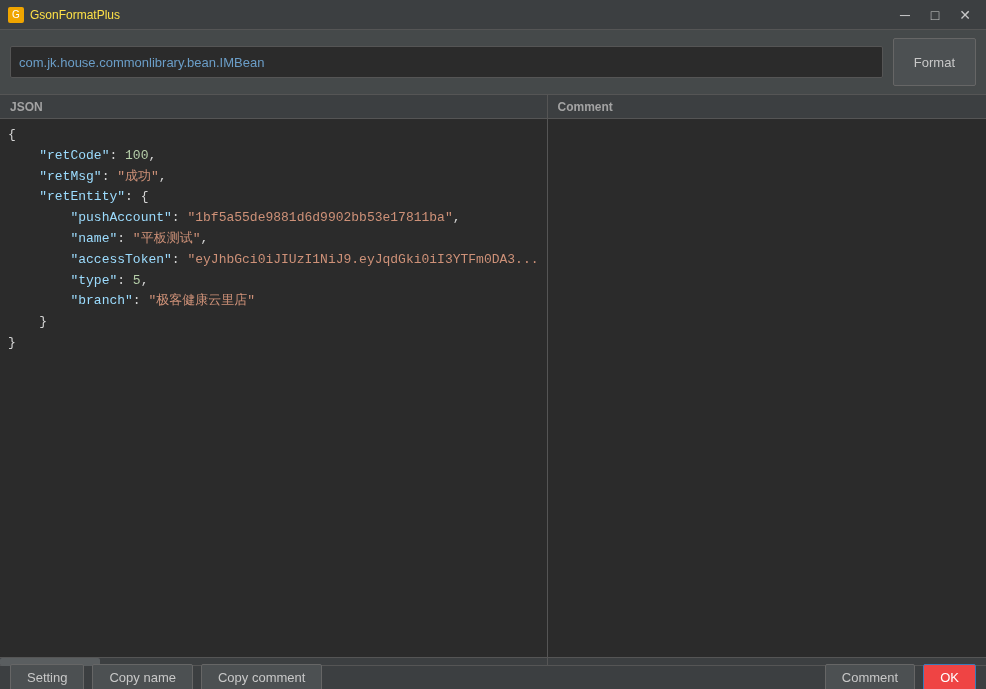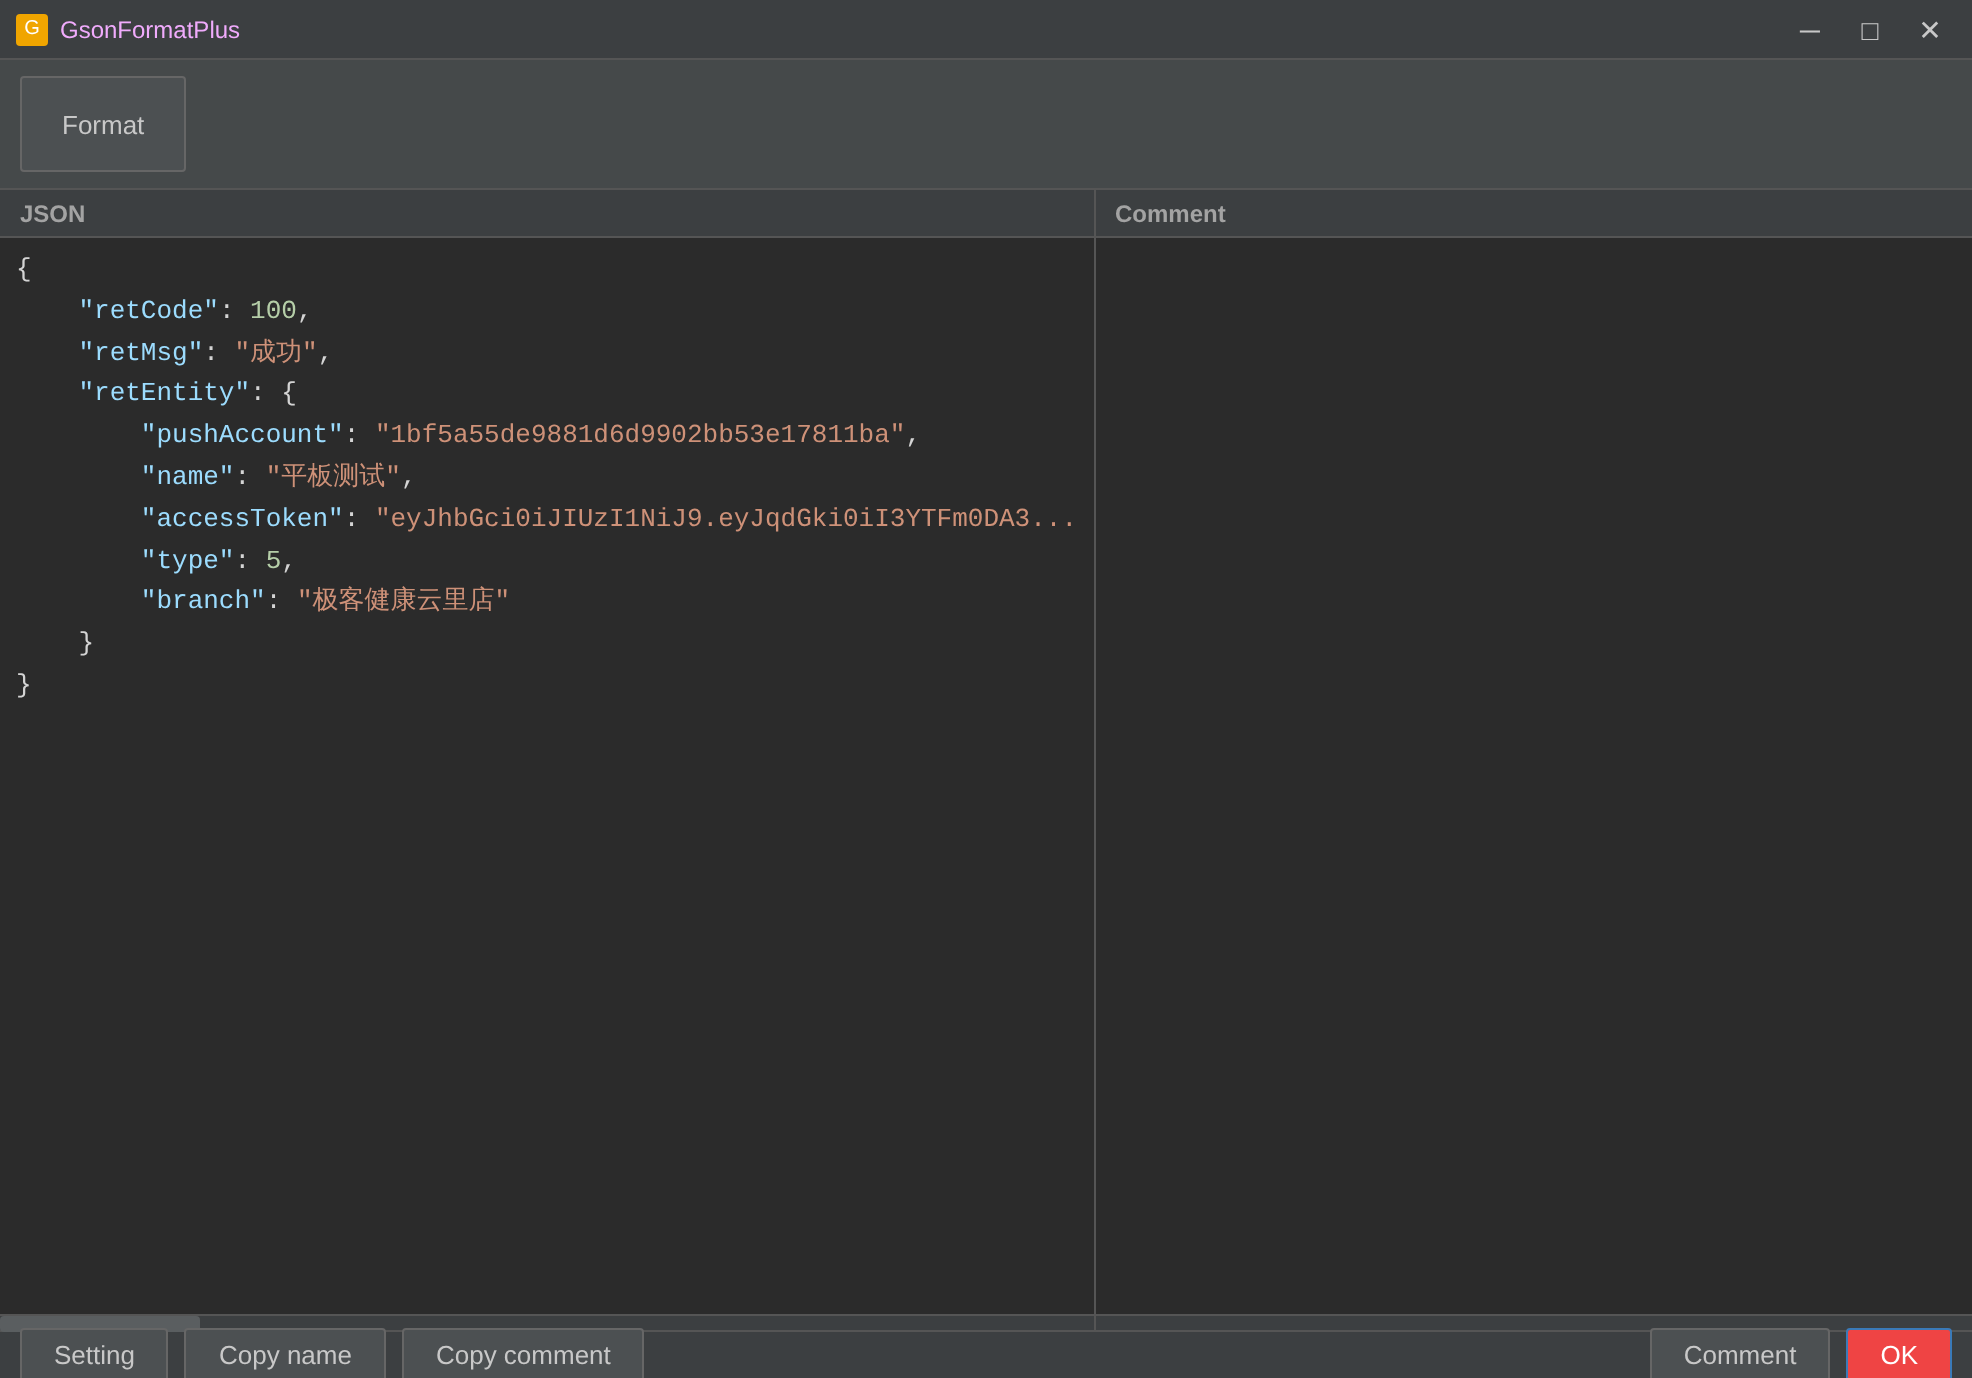--- a/index.html
+++ b/index.html
@@ -40,21 +40,21 @@
       background: #f0a500;
       border-radius: 2px;
       display: flex;
       align-items: center;
       justify-content: center;
       font-size: 10px;
       color: white;
     }
 
     .title-text {
-      color: #f0abfc;
+      color: #fde047;
       font-size: 12px;
     }
 
     .title-bar-controls {
       display: flex;
       gap: 4px;
     }
 
     .title-btn {
       width: 26px;
@@ -224,20 +224,21 @@
     <span class="title-text">GsonFormatPlus</span>
   </div>
   <div class="title-bar-controls">
     <button class="title-btn">─</button>
     <button class="title-btn">□</button>
     <button class="title-btn close">✕</button>
   </div>
 </div>
 
 <div class="top-bar">
+  <input class="class-input" type="text" value="com.jk.house.commonlibrary.bean.IMBean" style="">
   <button class="format-btn">Format</button>
 </div>
 
 <div class="main-area">
 
   <div class="panel">
     <div class="panel-header">JSON</div>
     <div class="panel-content">
       <div class="json-code"><span class="json-brace">{</span>
     <span class="json-key">"retCode"</span>: <span class="json-number">100</span>,

